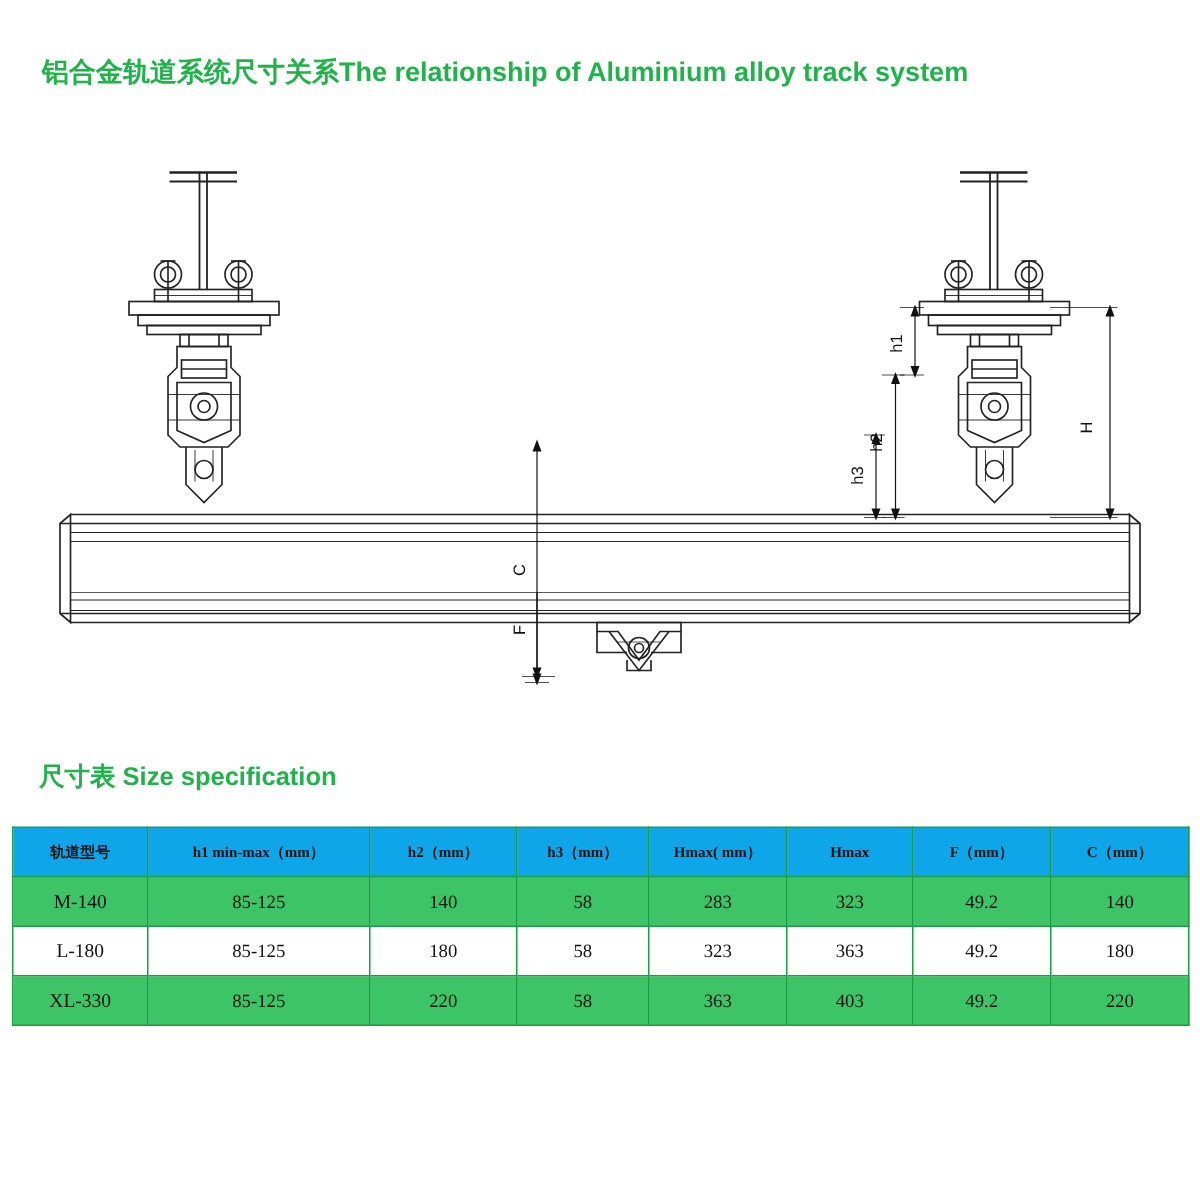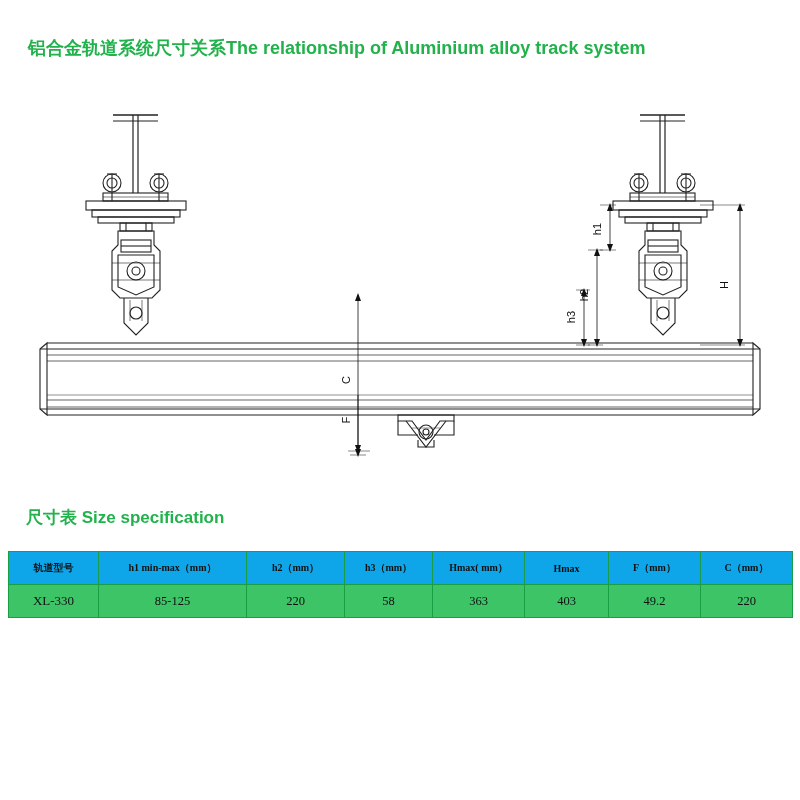--- a/index.html
+++ b/index.html
@@ -297,20 +297,40 @@
         <th>h2（mm）</th>
         <th>h3（mm）</th>
         <th>Hmax( mm）</th>
         <th>Hmax</th>
         <th>F（mm）</th>
         <th>C（mm）</th>
       </tr>
     </thead>
     <tbody>
       <tr class="alt">
+        <td>M-140</td>
+        <td>85-125</td>
+        <td>140</td>
+        <td>58</td>
+        <td>283</td>
+        <td>323</td>
+        <td>49.2</td>
+        <td>140</td>
+      </tr>
+      <tr>
+        <td>L-180</td>
+        <td>85-125</td>
+        <td>180</td>
+        <td>58</td>
+        <td>323</td>
+        <td>363</td>
+        <td>49.2</td>
+        <td>180</td>
+      </tr>
+      <tr class="alt">
         <td>XL-330</td>
         <td>85-125</td>
         <td>220</td>
         <td>58</td>
         <td>363</td>
         <td>403</td>
         <td>49.2</td>
         <td>220</td>
       </tr>
     </tbody>

